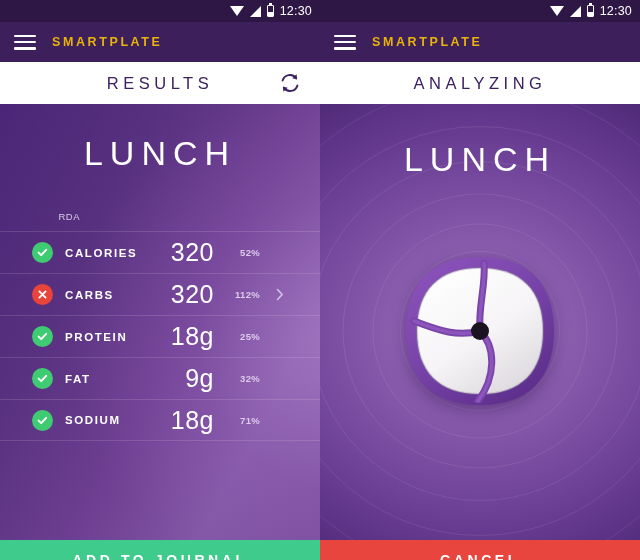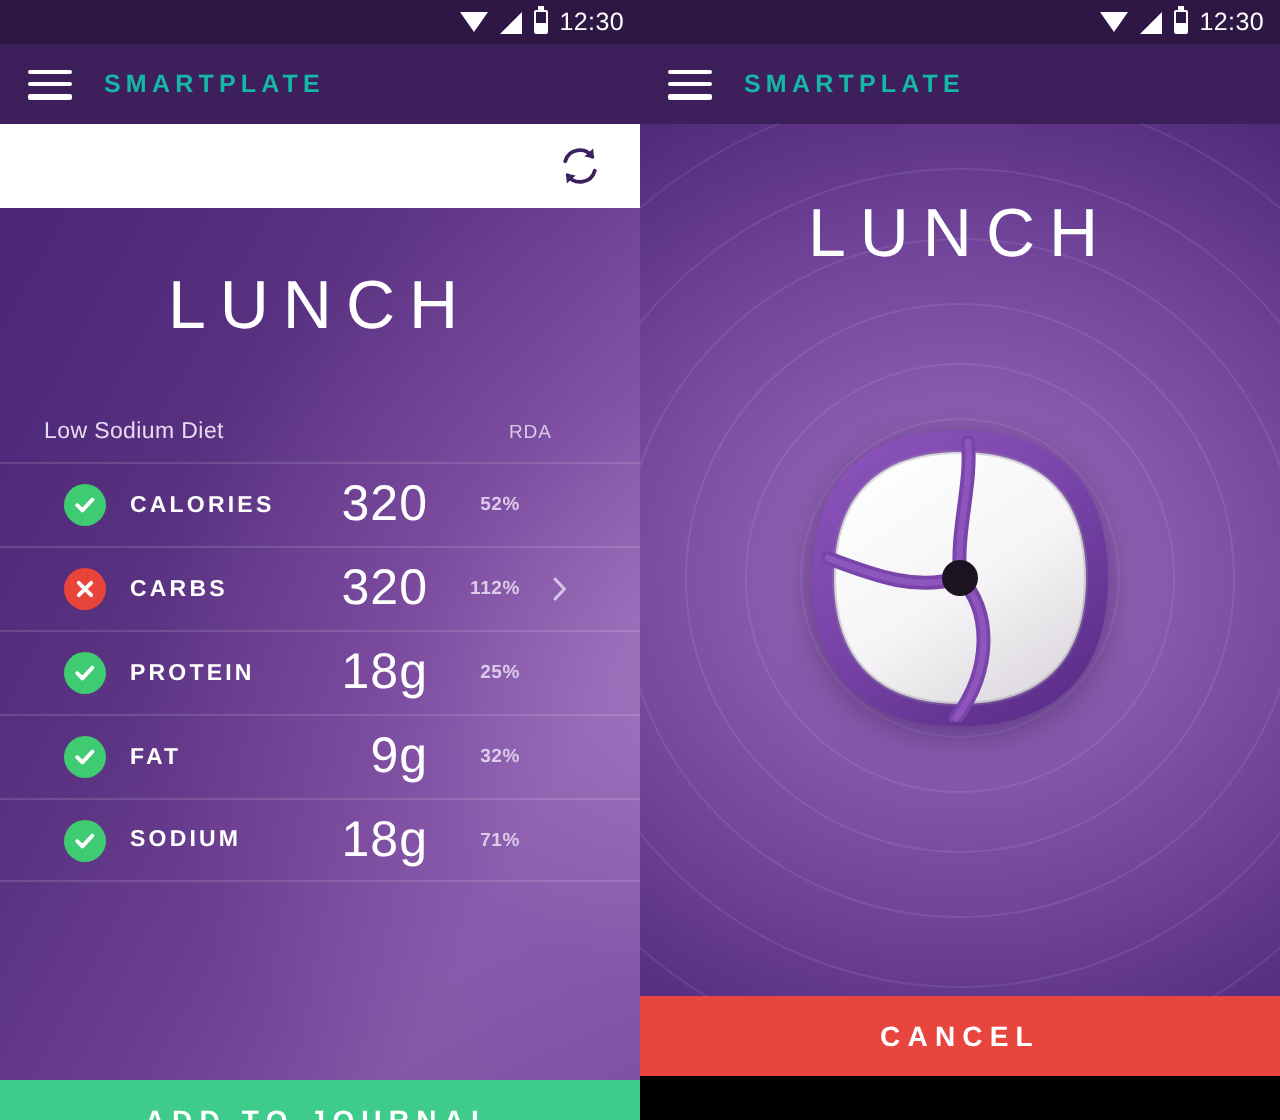--- a/index.html
+++ b/index.html
@@ -35,21 +35,21 @@
     content:""; position:absolute; top:-3px; left:1.5px; width:3px; height:2px; background:#fff;
   }
   .sb-time{ color:#fff; font-size:12.5px; letter-spacing:.2px; font-family:"Liberation Sans",sans-serif; }
 
   
   .appbar{
     height:40px; background:#3d1f5c; display:flex; align-items:center; padding-left:14px; gap:16px;
   }
   .hamburger{ width:22px; height:15px; display:flex; flex-direction:column; justify-content:space-between; cursor:pointer;}
   .hamburger span{ display:block; height:2.6px; background:#fff; border-radius:1px; }
-  .brand{ color:#14b8a6; font-size:12.5px; letter-spacing:2.6px; font-weight:700; }
+  .brand{ color:#eab308; font-size:12.5px; letter-spacing:2.6px; font-weight:700; }
 
   
   .titlebar{
     height:42px; background:#fff; display:flex; align-items:center; justify-content:center;
     position:relative;
   }
   .titlebar .title{
     color:#3c2060; font-size:16.5px; letter-spacing:4.5px; font-weight:400;
   }
   .refresh-btn{
@@ -147,37 +147,37 @@
     <div class="appbar">
       <div class="hamburger">
         <span></span>
           <span></span>
           <span></span>
       </div>
       <div class="brand">SMARTPLATE</div>
     </div>
 
     <div class="titlebar">
+      <div class="title">RESULTS</div>
       <div class="refresh-btn">
         <svg width="24" height="24" viewBox="0 0 24 24">
           <g fill="none" stroke="#3c2060" stroke-width="1.9" stroke-linecap="round">
             <path d="M4.6 9.6A7.6 7.6 0 0 1 18.2 7.4"></path>
             <path d="M19.4 14.4A7.6 7.6 0 0 1 5.8 16.6"></path>
           </g>
           <path d="M18.6 3.2 L19.0 8.2 L14.2 7.2 Z" fill="#3c2060"></path>
           <path d="M5.4 20.8 L5.0 15.8 L9.8 16.8 Z" fill="#3c2060"></path>
         </svg>
       </div>
     </div>
 
     <div class="panel">
       <div class="meal-title">LUNCH</div>
 
       <div class="list-head">
-        <div class="diet">Low Sodium Diet</div>
         <div class="rda">RDA</div>
         <div class="spacer"></div>
       </div>
 
       <div class="rows" id="nutrient-rows">
           <div class="nrow">
             <div class="badge ok">
               <svg width="11" height="11" viewBox="0 0 11 11">
                 <path d="M1.6 5.6 L4.2 8.2 L9.2 2.8" fill="none" stroke="#fff" stroke-width="1.9" stroke-linecap="round" stroke-linejoin="round"></path>
               </svg>
@@ -257,20 +257,23 @@
 
     <div class="appbar">
       <div class="hamburger">
         <span></span>
           <span></span>
           <span></span>
       </div>
       <div class="brand">SMARTPLATE</div>
     </div>
 
+    <div class="titlebar">
+      <div class="title">ANALYZING</div>
+    </div>
 
     <div class="panel analyze">
       <div class="ripples" id="ripples">
           <span style="width: 110px; height: 110px;"></span>
           <span style="width: 160px; height: 160px;"></span>
           <span style="width: 215px; height: 215px;"></span>
           <span style="width: 275px; height: 275px;"></span>
           <span style="width: 340px; height: 340px;"></span>
           <span style="width: 410px; height: 410px;"></span>
           <span style="width: 490px; height: 490px;"></span>

